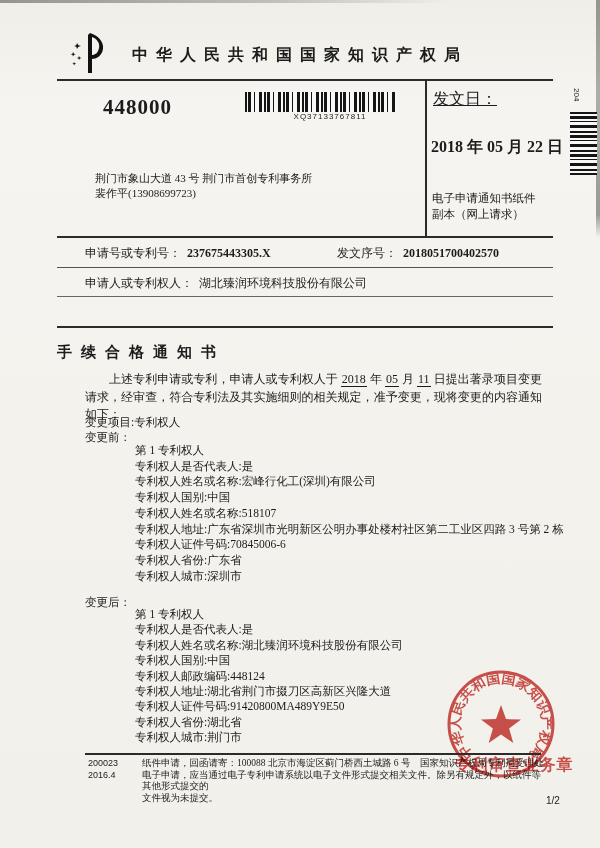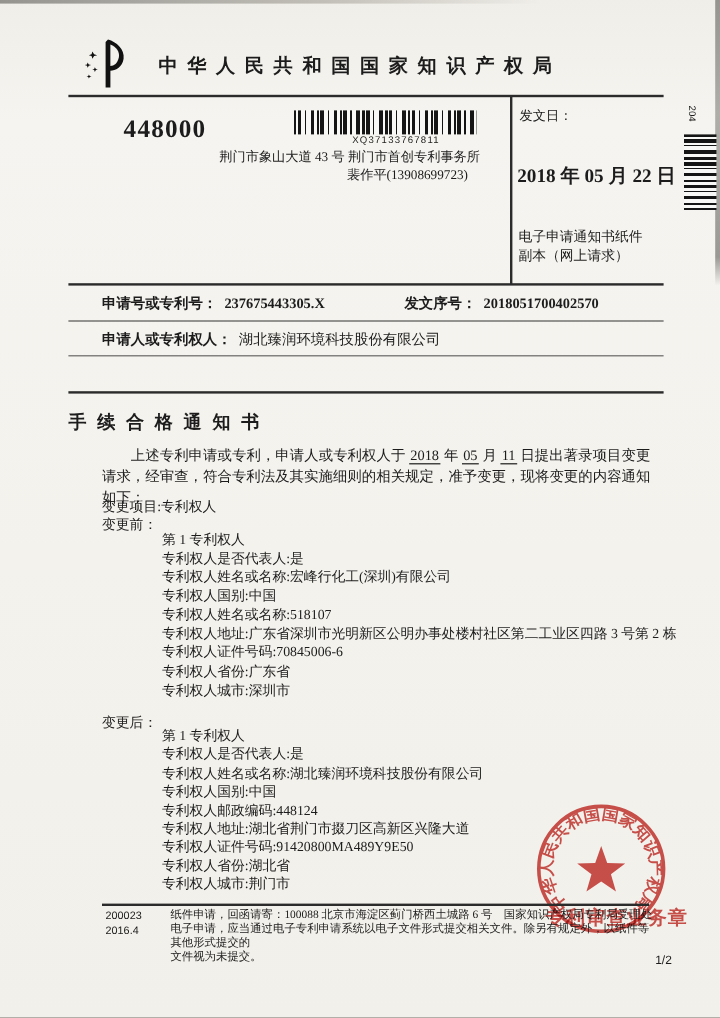--- a/index.html
+++ b/index.html
@@ -7,31 +7,31 @@
     position:relative;width:600px;height:848px;margin:0 auto;overflow:hidden;
     background:linear-gradient(180deg,#f0eee8 0%,#f5f4f0 12%,#f4f2ed 55%,#f2f0ea 100%);
     font-family:"Liberation Serif","DejaVu Serif",serif;color:#1c1c1c;
   }
   .abs{position:absolute;}
   .rule{position:absolute;background:#2b2b2b;}
   
   .hdr-title{font-size:16px;font-weight:bold;letter-spacing:8px;text-align:center;white-space:nowrap;}
   
   .postcode{font-size:21px;font-weight:bold;letter-spacing:1px;}
-  .mail-line{font-size:11px;text-align:right;white-space:nowrap;}
+  .mail-line{font-size:11px;text-align:left;white-space:nowrap;margin-top:48px;}
   .bc-h{background:repeating-linear-gradient(90deg,#151515 0 2px,#f8f8f6 2px 3px,#151515 3px 6px,#f8f8f6 6px 9px,#151515 9px 10px,#f8f8f6 10px 14px,#151515 14px 17px,#f8f8f6 17px 19px);}
   .bc-v{background:repeating-linear-gradient(180deg,#151515 0 2px,#f8f8f6 2px 4px,#151515 4px 7px,#f8f8f6 7px 9px,#151515 9px 10px,#f8f8f6 10px 13px,#151515 13px 16px,#f8f8f6 16px 19px);}
   .bc-text{font-size:8px;letter-spacing:1px;text-align:center;font-family:"Liberation Sans",sans-serif;}
   
-  .disp-label{font-size:11px;}
+  .disp-label{font-size:16px;text-decoration:underline;}
   .disp-date{font-size:16px;font-weight:bold;white-space:nowrap;}
   .disp-note{font-size:11.5px;line-height:1.4;}
   
   .frow{font-size:12px;white-space:nowrap;}
-  .flabel{font-weight:bold;}
+  .flabel{font-weight:normal;}
   .fval{margin-left:6px;}
   .fval-b{margin-left:6px;font-weight:bold;}
   .fval-w{margin-left:14px;}
   
   .notice-title{font-size:15px;font-weight:bold;letter-spacing:9px;white-space:nowrap;}
   .para{font-size:12px;line-height:17.5px;text-indent:2em;text-align:justify;}
   .u{border-bottom:1px solid #1c1c1c;margin:0 3px;padding:0 1px;}
   .chg{font-size:11.5px;}
   .list{font-size:11.5px;line-height:15.7px;white-space:nowrap;}
   .list2{font-size:11.5px;line-height:15.4px;white-space:nowrap;}

